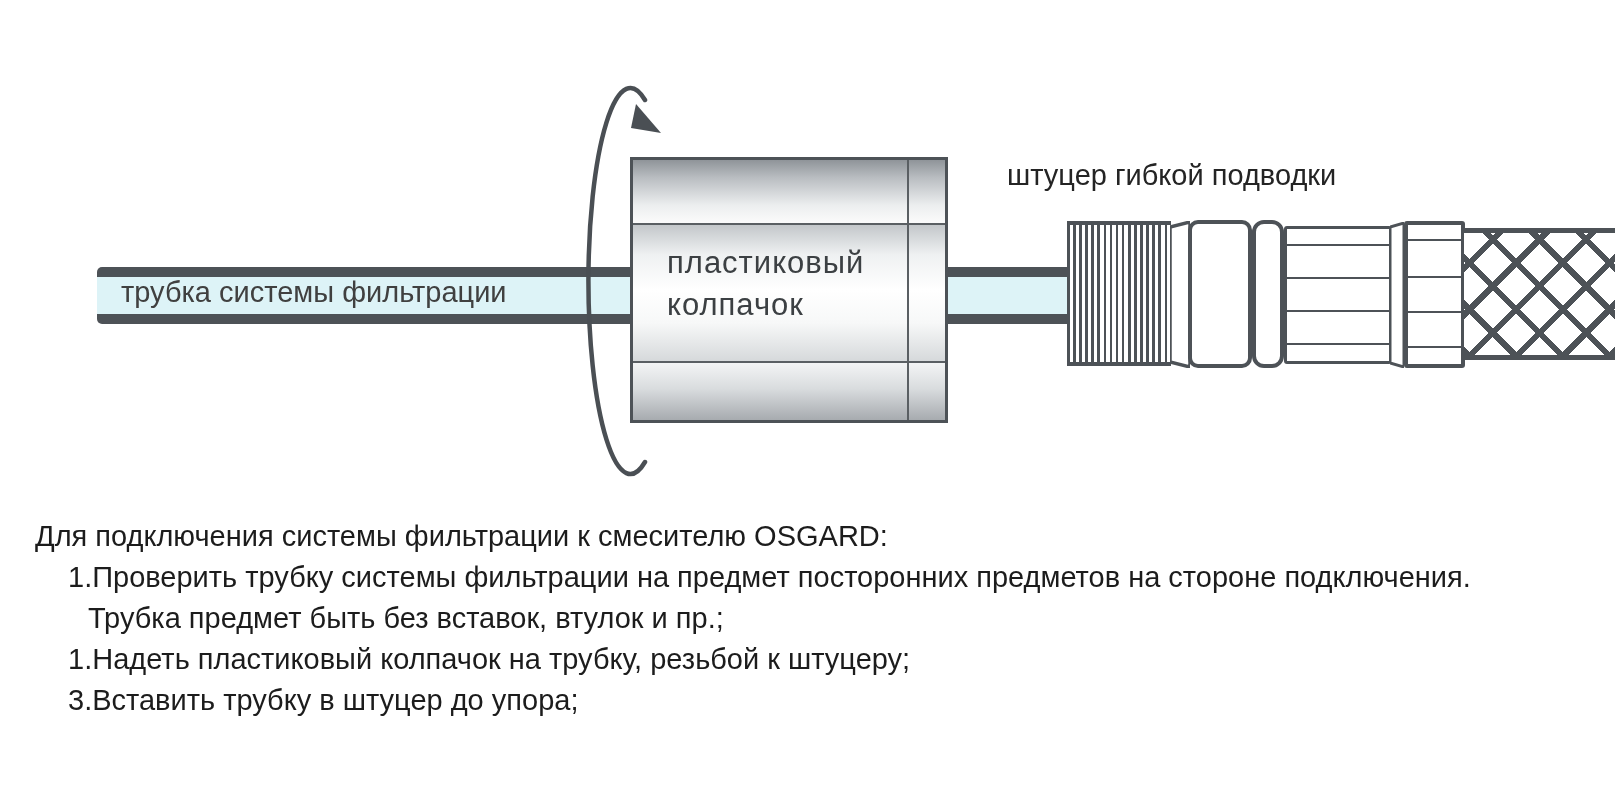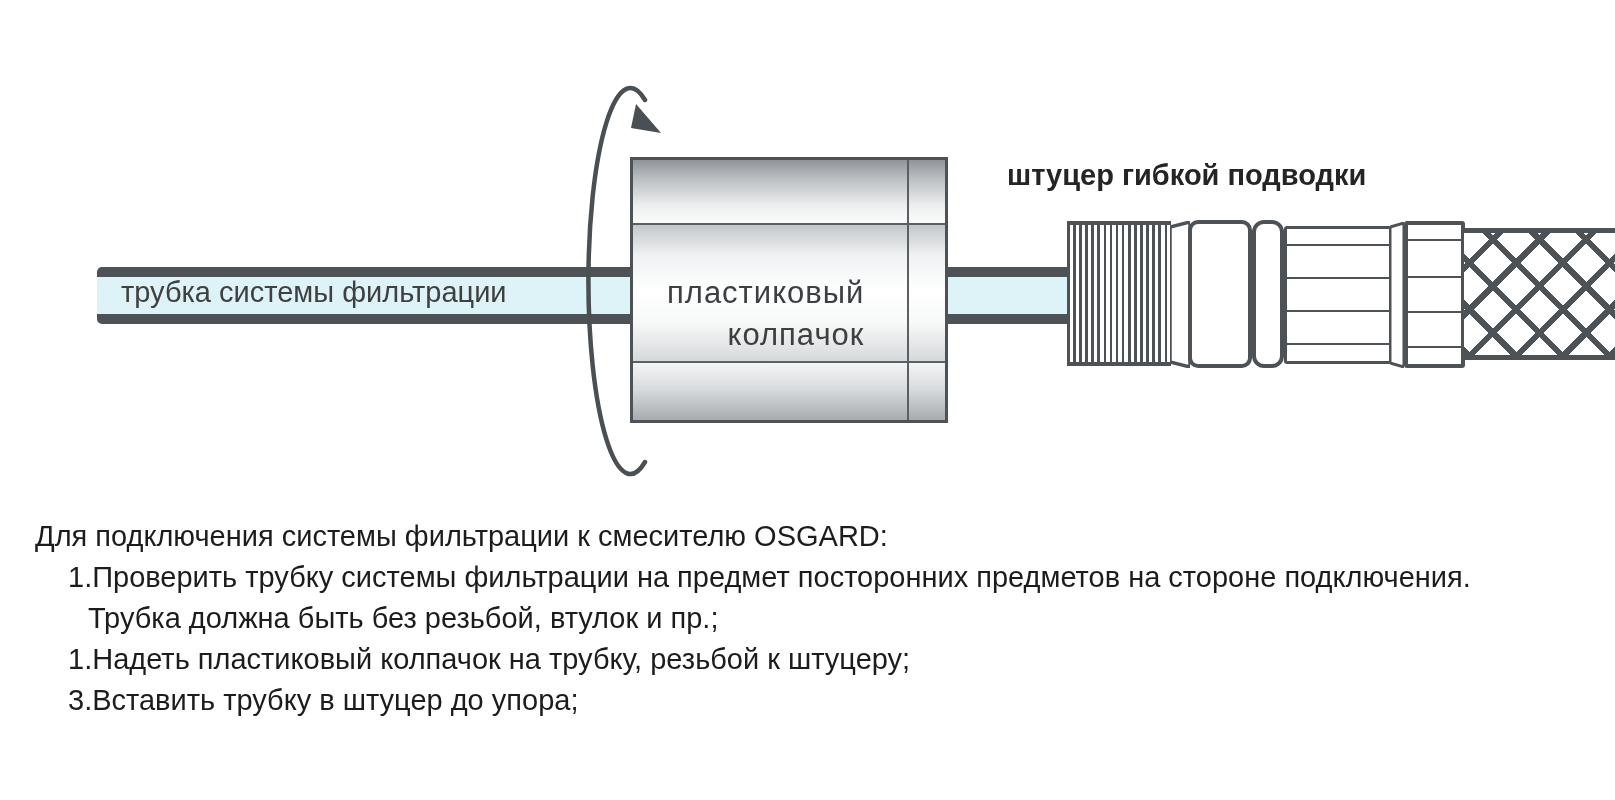--- a/index.html
+++ b/index.html
@@ -30,27 +30,27 @@
   }
   .cap-band{position:absolute;left:0;width:100%;}
   #cap-band-top{top:0;height:63px;border-bottom:2px solid #5a5f63;
     background:linear-gradient(to bottom,#8f9499 0%,#b9bdc1 28%,#eceeef 72%,#fbfbfb 100%);}
   #cap-band-mid{top:65px;height:136px;border-bottom:2px solid #5a5f63;
     background:linear-gradient(to bottom,#c3c7ca 0%,#eff1f2 22%,#ffffff 48%,#f7f8f8 72%,#d6d9db 100%);}
   #cap-band-bottom{top:203px;height:57px;
     background:linear-gradient(to bottom,#f3f4f5 0%,#d9dcde 45%,#a7abaf 100%);}
   #cap-end-ring-line{position:absolute;top:0;left:274px;width:2px;height:100%;background:#5a5f63;}
   #cap-label{
-    position:absolute;left:34px;top:112px;
-    font-size:31px;line-height:42px;letter-spacing:1px;color:#3c4043;white-space:pre-line;text-align:right;
+    position:absolute;left:34px;top:82px;
+    font-size:31px;line-height:42px;letter-spacing:1px;color:#3c4043;white-space:pre-line;
   }
   
   #fitting-label{
     position:absolute;left:1007px;top:159px;z-index:2;
-    font-size:29px;font-weight:bold;color:#242424;white-space:nowrap;
+    font-size:29px;font-weight:normal;color:#242424;white-space:nowrap;
   }
   
   .part{position:absolute;box-sizing:border-box;background:#fff;z-index:1;}
   #thread-section{
     left:1067px;top:221px;width:104px;height:145px;
     border-top:4px solid var(--line,#4d5257);border-bottom:4px solid var(--line,#4d5257);
     background:repeating-linear-gradient(to right,var(--line,#4d5257) 0 2.6px,#ffffff 2.6px 6.1px);
   }
   .wedge{position:absolute;z-index:1;}
   #collar{left:1188px;top:220px;width:64px;height:148px;border:4px solid var(--line,#4d5257);border-radius:10px;}
@@ -126,18 +126,18 @@
     <div class="facet-line" style="top:51px"></div>
     <div class="facet-line" style="top:86px"></div>
     <div class="facet-line" style="top:121px"></div>
   </div>
 
   <div id="braided-hose" class="part"></div>
 
   <div id="instructions">
     <div class="line indent-title">Для подключения системы фильтрации к смесителю OSGARD:</div>
     <div class="line indent-item">1.Проверить трубку системы фильтрации на предмет посторонних предметов на стороне подключения.</div>
-    <div class="line indent-cont">Трубка должна быть без резьбой, втулок и пр.;</div>
+    <div class="line indent-cont">Трубка предмет быть без вставок, втулок и пр.;</div>
     <div class="line indent-item">1.Надеть пластиковый колпачок на трубку, резьбой к штуцеру;</div>
     <div class="line indent-item">3.Вставить трубку в штуцер до упора;</div>
   </div>
 
 </div>
 
 </body></html>

